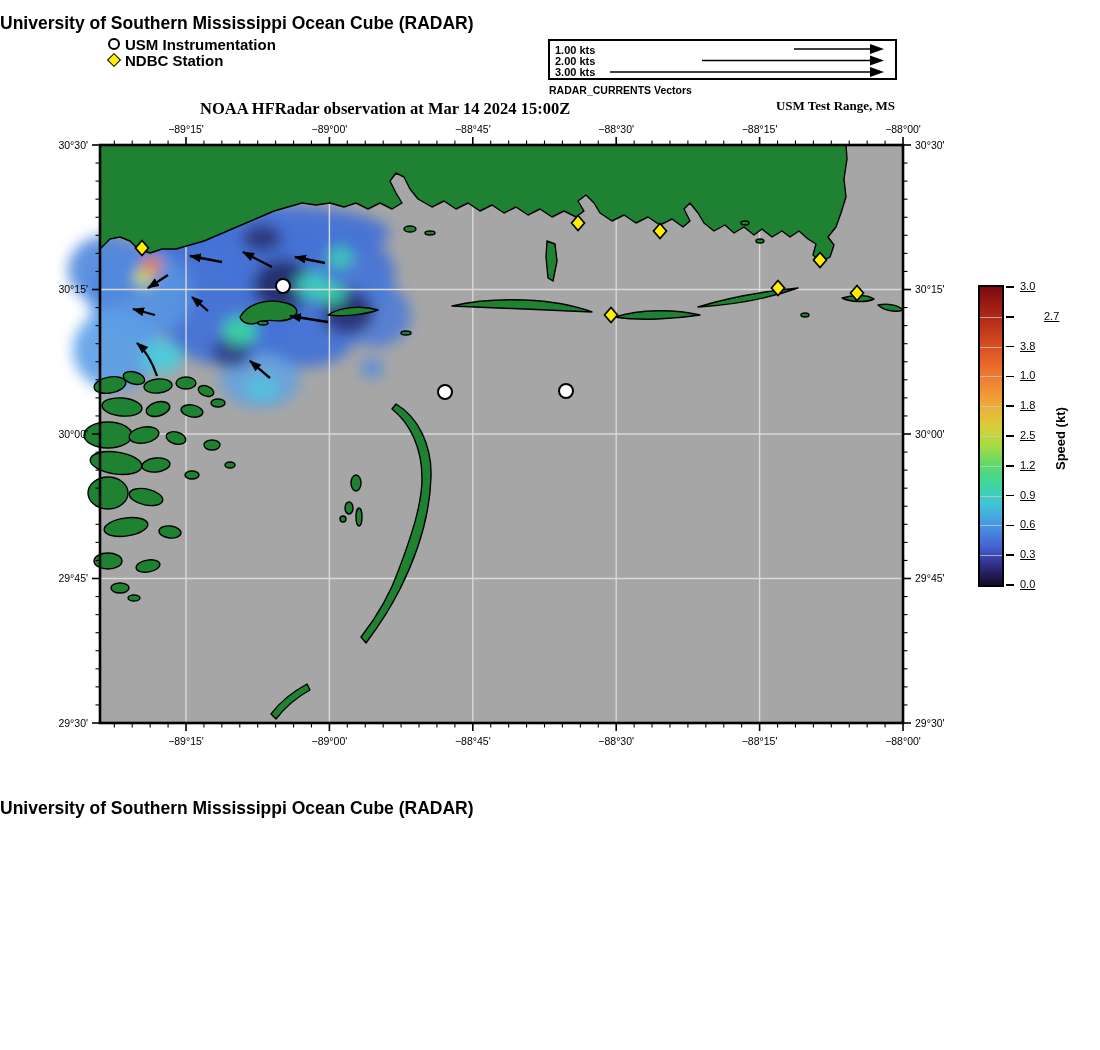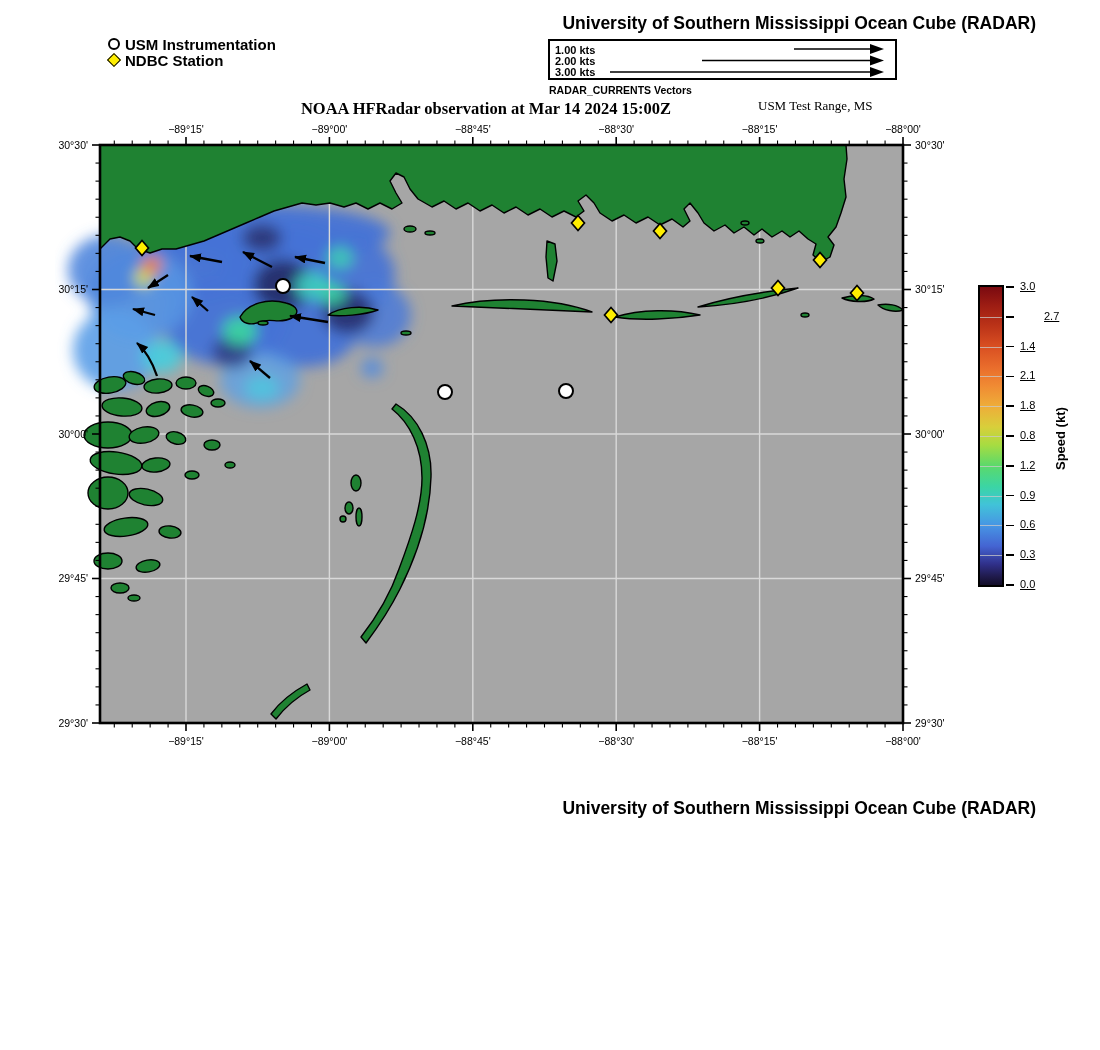--- a/index.html
+++ b/index.html
@@ -1,36 +1,36 @@
 <!DOCTYPE html>
 <html><head>
 <meta charset="utf-8">
 <style>
   html,body{margin:0;padding:0;background:#fff;}
   .page{position:relative;width:1100px;height:1050px;background:#fff;overflow:hidden;
         font-family:"Liberation Sans",sans-serif;color:#000;}
-  .title{position:absolute;left:0;top:13px;width:1000px;text-align:right;
-         font-size:17.5px;font-weight:bold;margin-left:36px;}
+  .title{position:absolute;left:0;top:13px;width:1000px;text-align:left;
+         font-size:17.5px;font-weight:bold;}
   .title.bottom{top:798px;width:1000px;}
   .legend{position:absolute;left:108px;top:36px;}
   .legend-row{display:flex;align-items:center;height:16px;}
   .lg-circle{width:12px;height:12px;border-radius:50%;background:#fff;border:2px solid #000;
              box-sizing:border-box;margin-right:5px;flex:0 0 auto;}
   .lg-diamond{width:10px;height:10px;background:#ffee00;border:1.6px solid #000;
               transform:rotate(45deg);box-sizing:border-box;margin:0 6px 0 1px;flex:0 0 auto;}
   .legend-label{font-size:15px;font-weight:bold;white-space:nowrap;}
   .vecbox{position:absolute;left:548px;top:39px;width:349px;height:41px;
           border:2.6px solid #000;box-sizing:border-box;background:#fff;}
   .vecbox svg{position:absolute;left:0;top:0;}
   .vec-label{position:absolute;left:5px;font-size:11px;font-weight:bold;line-height:11px;}
   .vec-caption{position:absolute;left:549px;top:84px;font-size:10.5px;font-weight:bold;}
-  .subtitle{position:absolute;left:200px;top:99px;width:572px;text-align:center;
+  .subtitle{position:absolute;left:200px;top:99px;width:572px;text-align:left;
             font-family:"Liberation Serif",serif;font-size:16.5px;font-weight:bold;}
-  .region-label{position:absolute;left:758px;top:98px;width:155px;
-            font-family:"Liberation Serif",serif;font-size:13px;font-weight:normal;}
+  .region-label{position:absolute;left:758px;top:98px;width:155px;text-align:center;
+            font-family:"Liberation Serif",serif;font-size:13px;font-weight:bold;}
   #mapsvg{position:absolute;left:55px;top:118px;}
   .cb-wrap{position:absolute;left:978px;top:285px;width:22px;height:298px;
            border:2px solid #000;box-sizing:content-box;}
   .cb-grad{width:100%;height:100%;}
   .cb-sep{position:absolute;left:0;width:100%;height:1px;background:#c9c9c9;opacity:.75;}
   .cb-tick{position:absolute;left:26px;width:8px;height:1.6px;background:#000;}
   .cb-label{position:absolute;left:40px;font-size:11px;white-space:nowrap;text-decoration:underline;}
   .cb-title{position:absolute;left:1053px;top:470px;transform:rotate(-90deg);
             transform-origin:0 0;font-size:13px;font-weight:bold;white-space:nowrap;}
   text{font-family:"Liberation Sans",sans-serif;}
@@ -382,30 +382,30 @@
   <div class="cb-wrap">
     <div class="cb-grad" id="cb-grad" style="background: linear-gradient(rgb(122, 10, 16) 0%, rgb(156, 28, 19) 6%, rgb(187, 51, 24) 13%, rgb(217, 79, 34) 20%, rgb(233, 109, 44) 27%, rgb(240, 138, 51) 33%, rgb(238, 173, 57) 40%, rgb(216, 207, 59) 47%, rgb(167, 220, 65) 53%, rgb(91, 217, 107) 60%, rgb(59, 213, 164) 67%, rgb(65, 195, 216) 73%, rgb(71, 149, 228) 80%, rgb(68, 100, 210) 87%, rgb(48, 48, 138) 93%, rgb(32, 27, 78) 97%, rgb(18, 13, 40) 100%);"></div>
     <div id="cb-extras">
         <div class="cb-tick" style="top: -0.8px;"></div>
         <div class="cb-label" style="top: -7px;">3.0</div>
         <div class="cb-sep" style="top: 29.8px;"></div>
         <div class="cb-tick" style="top: 29px;"></div>
         <div class="cb-label" style="top: 22.8px; margin-left: 24px;">2.7</div>
         <div class="cb-sep" style="top: 59.6px;"></div>
         <div class="cb-tick" style="top: 58.8px;"></div>
-        <div class="cb-label" style="top: 52.6px;">1.4</div>
+        <div class="cb-label" style="top: 52.6px;">3.8</div>
         <div class="cb-sep" style="top: 89.4px;"></div>
         <div class="cb-tick" style="top: 88.6px;"></div>
-        <div class="cb-label" style="top: 82.4px;">2.1</div>
+        <div class="cb-label" style="top: 82.4px;">1.0</div>
         <div class="cb-sep" style="top: 119.2px;"></div>
         <div class="cb-tick" style="top: 118.4px;"></div>
         <div class="cb-label" style="top: 112.2px;">1.8</div>
         <div class="cb-sep" style="top: 149px;"></div>
         <div class="cb-tick" style="top: 148.2px;"></div>
-        <div class="cb-label" style="top: 142px;">0.8</div>
+        <div class="cb-label" style="top: 142px;">2.5</div>
         <div class="cb-sep" style="top: 178.8px;"></div>
         <div class="cb-tick" style="top: 178px;"></div>
         <div class="cb-label" style="top: 171.8px;">1.2</div>
         <div class="cb-sep" style="top: 208.6px;"></div>
         <div class="cb-tick" style="top: 207.8px;"></div>
         <div class="cb-label" style="top: 201.6px;">0.9</div>
         <div class="cb-sep" style="top: 238.4px;"></div>
         <div class="cb-tick" style="top: 237.6px;"></div>
         <div class="cb-label" style="top: 231.4px; text-align: right;">0.6</div>
         <div class="cb-sep" style="top: 268.2px;"></div>

